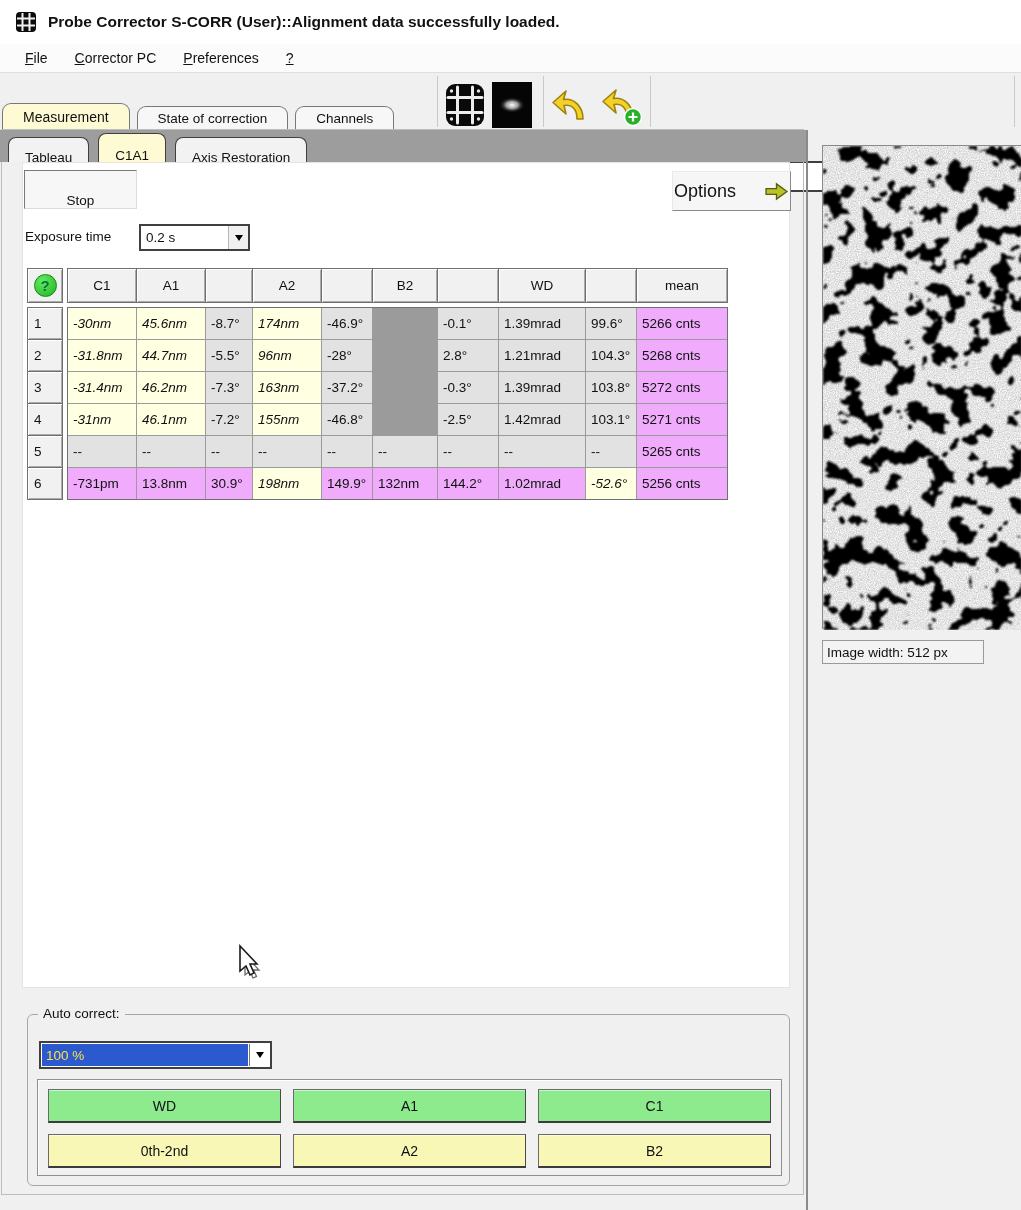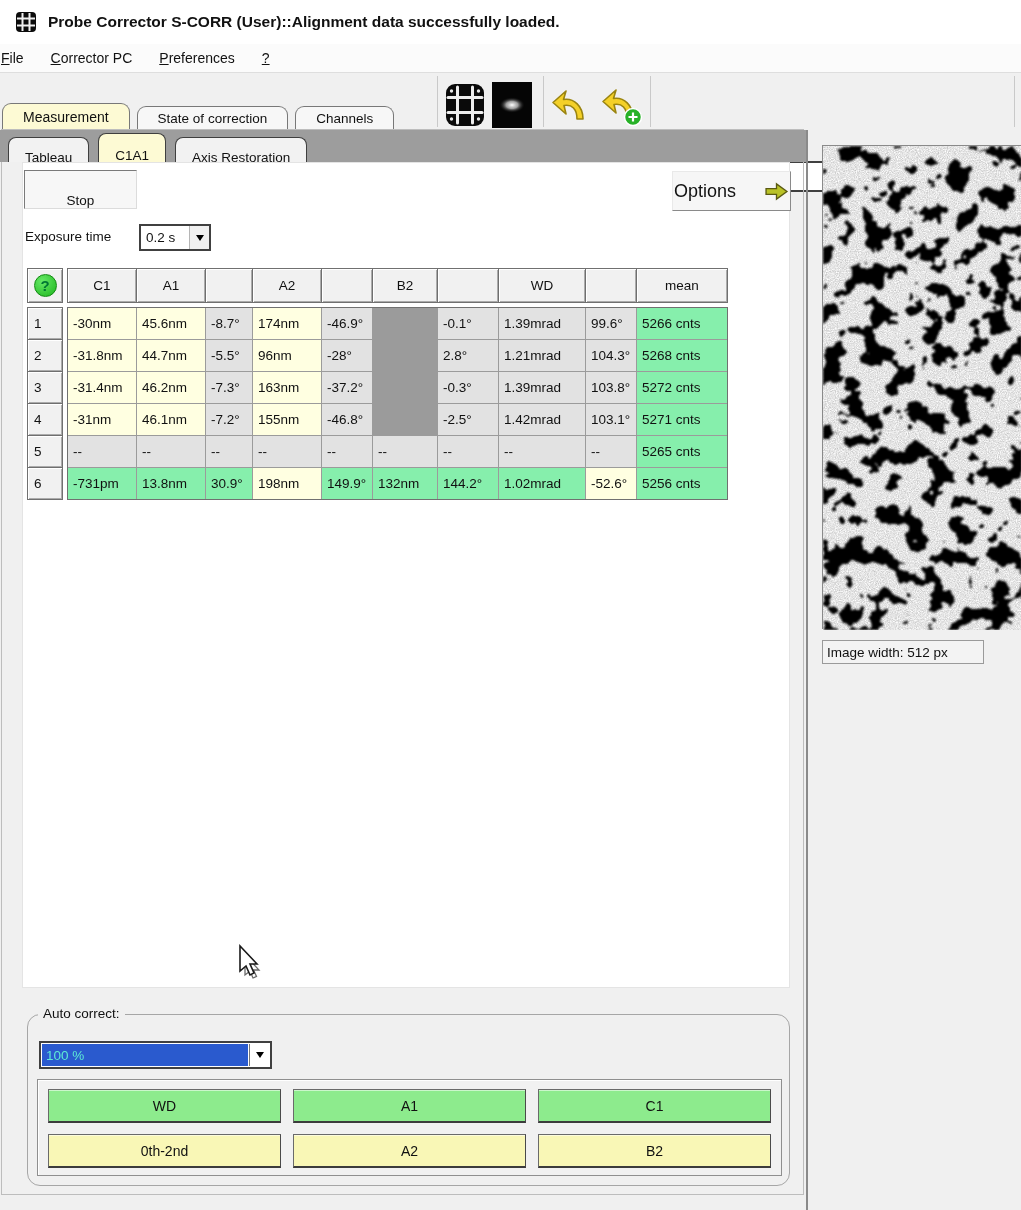--- a/index.html
+++ b/index.html
@@ -7,21 +7,21 @@
   body {
     position: relative; background:#f0f0f0; overflow:hidden;
     font-family:"Liberation Sans", sans-serif; color:#111;
   }
   
   .titlebar { position:absolute; left:0; top:0; width:1021px; height:44px; background:#ffffff;
     display:flex; align-items:center; gap:11px; padding-left:15px; }
   .titlebar .title { font-weight:bold; font-size:15.5px; }
   
   .menubar { position:absolute; left:0; top:44px; width:1021px; height:29px; background:#fbfbfb;
-    display:flex; align-items:center; gap:27px; padding-left:1px; font-size:14px;
+    display:flex; align-items:center; gap:27px; padding-left:25px; font-size:14px;
     border-bottom:1px solid #dedede; }
   .menu-item { cursor:default; }
   
   .toolbar { position:absolute; left:0; top:73px; width:1021px; height:57px; background:#f0f0f0; }
   #main-tabs { position:absolute; left:2px; bottom:0; display:flex; align-items:flex-end; gap:7px; }
   .tab { border:1px solid #787878; border-bottom:none; border-radius:9px 9px 0 0;
     background:#f7f7f7; height:24px; line-height:23px; padding:0 20px; font-size:13.5px; white-space:nowrap; }
   .tab.active { background:#fdfad4; height:27px; line-height:26px; font-size:14px; }
   .tsep { position:absolute; top:3px; width:1px; height:51px; background:#c9c9c9; }
   .tool-icon { position:absolute; }
@@ -47,21 +47,21 @@
   .left-panel-border { position:absolute; left:1px; top:129px; width:803px; height:1066px;
     border:1px solid #bdbdbd; }
   .white-area { position:absolute; left:22px; top:162px; width:768px; height:826px;
     background:#fff; border:1px solid #e4e4e4; }
   #divider { position:absolute; left:806px; top:130px; width:2px; height:1080px; background:#8a8a8a; }
   
   #stop-button { position:absolute; left:24px; top:170px; width:113px; height:39px; background:#f7f7f7;
     border-top:1px solid #7a7a7a; border-left:1px solid #7a7a7a; border-right:1px solid #dcdcdc;
     border-bottom:1px solid #dcdcdc; display:flex; align-items:flex-end; justify-content:center; font-size:13.5px; }
   #exposure-label { position:absolute; left:25px; top:229px; font-size:13.5px; }
-  #exposure-combo { left:139px; top:224px; width:72px; height:27px; }
+  #exposure-combo { left:139px; top:224px; width:111px; height:27px; }
   #options-button { position:absolute; left:672px; top:171px; width:119px; height:40px; background:#f6f6f6;
     border-top:1px solid #e9e9e9; border-left:1px solid #e9e9e9; border-right:1px solid #8a8a8a;
     border-bottom:1px solid #8a8a8a; display:flex; align-items:center; justify-content:center;
     gap:28px; font-size:18px; }
   
   #corner-cell { position:absolute; left:27px; top:268px; width:36px; height:35px; background:#f1f1f1;
     border:1px solid #6f6f6f; box-shadow:inset 1px 1px 0 #fff, inset -1px -1px 0 #ababab;
     display:flex; align-items:center; justify-content:center; }
   .qmark { width:23px; height:23px; border-radius:50%;
     background:radial-gradient(circle at 35% 30%, #66e966, #1db51d); border:1px solid #128a12;
@@ -70,28 +70,28 @@
   #col-headers { left:67px; top:268px; height:35px; background:#6f6f6f;
     grid-template-columns:68px 68px 46px 68px 50px 64px 60px 86px 50px 90px; }
   #row-headers { left:27px; top:307px; width:36px; background:#6f6f6f; grid-template-rows:repeat(6,31px); }
   .hdr-cell { background:#f1f1f1; box-shadow:inset 1px 1px 0 #fff, inset -1px -1px 0 #ababab;
     display:flex; align-items:center; justify-content:center; font-size:13.5px; }
   .rownum { justify-content:flex-start; padding-left:6px; }
   #data-grid { left:67px; top:307px;
     grid-template-columns:68px 68px 46px 68px 50px 64px 60px 86px 50px 90px; grid-auto-rows:31px; }
   .cell { display:flex; align-items:center; padding-left:5px; font-size:13.5px;
     white-space:nowrap; overflow:hidden; }
-  .c-cream { background:#ffffe1; } .c-yellow { background:#f6f2a0;margin-top:48px; }
-  .c-gray { background:#e2e2e2; }  .c-white { background:#86efac; }
+  .c-cream { background:#ffffe1;font-style:italic; } .c-yellow { background:#f6f2a0;margin-top:48px; }
+  .c-gray { background:#e2e2e2; }  .c-white { background:#f0abfc; }
   
   #autocorrect-group { position:absolute; left:27px; top:1014px; width:763px; height:172px;
-    border:1px solid #a6a6a6; border-radius:13px; }
+    border:1px solid #a6a6a6; border-radius:6px; }
   #autocorrect-label { position:absolute; left:10px; top:-9px; background:#f0f0f0; padding:0 5px; font-size:13.5px; }
   #percent-combo { left:11px; top:26px; width:233px; height:28px; }
-  #percent-combo .val-blue { flex:1; margin:1px; background:#2a5ace; color:#5eead4; display:flex;
+  #percent-combo .val-blue { flex:1; margin:1px; background:#2a5ace; color:#fde047; display:flex;
     align-items:center; padding-left:4px; font-size:13.5px; }
   #percent-combo .btn { background:#fff; border-left:1px solid #777; margin:1px 1px 1px 0; }
   #btn-container { position:absolute; left:9px; top:64px; width:745px; height:97px;
     border:1px solid #8f8f8f; background:#f1f1f1; box-shadow:inset 1px 1px 0 #fff; }
   #btn-grid { position:absolute; left:10px; top:9px; width:723px; height:79px; display:grid;
     grid-template-columns:1fr 1fr 1fr; grid-template-rows:1fr 1fr; column-gap:12px; row-gap:11px; }
   .acbtn { display:flex; align-items:center; justify-content:center; font-size:14px;
     border:1px solid #6a6a6a; border-bottom:2px solid #3c3c3c; border-right:1px solid #4a4a4a;
     box-shadow:inset 0 1px 0 rgba(255,255,255,.55); }
   .acbtn.green { background:#8deb8d; }

